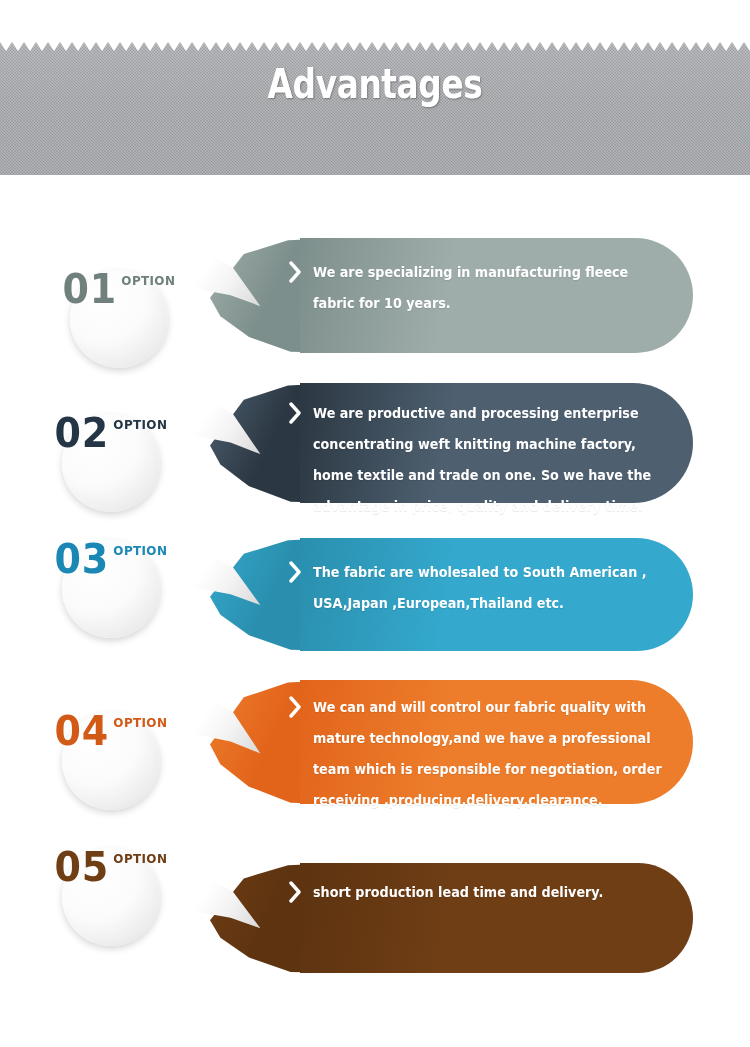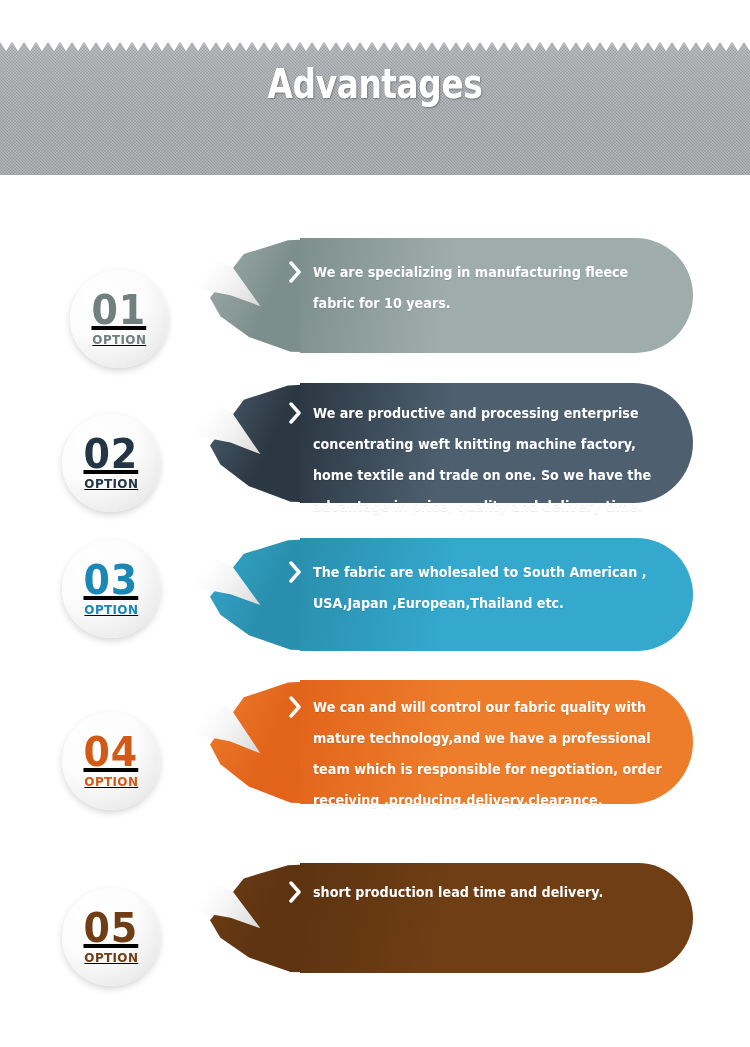--- a/index.html
+++ b/index.html
@@ -100,23 +100,22 @@
     position:absolute;
     background:linear-gradient(125deg,#ffffff 0%, #ffffff 42%, #f3f3f3 62%, #dcdcdc 84%, #cfcfcf 100%);
   }
 
   .badge {
     position:absolute;
     width:98px; height:98px; border-radius:50%;
     background:
       radial-gradient(circle at 34% 28%, #ffffff 0%, #fbfbfb 46%, #ededed 74%, #dededd 100%);
     box-shadow:0 3px 7px rgba(0,0,0,.16), 0 0 0 0 rgba(0,0,0,0);
-    display:flex; flex-direction:column; align-items:center; justify-content:center;
+    display:flex; flex-direction:row; align-items:flex-start; justify-content:center;
     z-index:6;
-    text-decoration:underline;
   }
   .badge-num {
     font-family:"DejaVu Sans", sans-serif;
     font-weight:bold; font-size:40px; line-height:.95;
     letter-spacing:1px;
     transform:scaleX(0.95);
   }
   .badge-opt {
     font-family:"DejaVu Sans", sans-serif;
     font-weight:bold; font-size:13px; letter-spacing:.4px;
@@ -221,21 +220,21 @@
       </div>
       <div class="card-text" style="left: 313px; top: 692px; width: 420px;">We can and will control our fabric quality with
 mature technology,and we have a professional
 team which is responsible for negotiation, order
 receiving ,producing,delivery,clearance.</div>
       <div class="banner" style="top: 863px; height: 110px;">
         <div class="banner-tail" style="background: linear-gradient(115deg, rgb(111, 62, 21) 0%, rgb(93, 51, 16) 48%, rgb(93, 51, 16) 100%);"></div>
         <div class="banner-body" style="background: linear-gradient(100deg, rgb(93, 51, 16) 0%, rgb(111, 62, 21) 38%, rgb(111, 62, 21) 100%);"></div>
       </div>
       <div class="curl" style="left: 150px; top: 865px; width: 115px; height: 88px; clip-path: polygon(0% 18%, 34% 4%, 72% 30%, 96% 72%, 70% 60%, 36% 52%, 6% 54%); z-index: 4; position: absolute;"></div>
-      <div class="badge" style="left: 62px; top: 888px;">
+      <div class="badge" style="left: 62px; top: 848px;">
         <div class="badge-num" style="color: rgb(111, 62, 21);">05</div>
         <div class="badge-opt" style="color: rgb(111, 62, 21);">OPTION</div>
       </div>
       <div class="chev" style="left: 289px; top: 881px;">
         <svg width="13" height="22" viewBox="0 0 13 22">
           <path d="M2 2 L10 11 L2 20" fill="none" stroke="#ffffff" stroke-width="3.4" stroke-linecap="round" stroke-linejoin="round"></path>
         </svg>
       </div>
       <div class="card-text" style="left: 313px; top: 877px; width: 420px;">short production lead time and delivery.</div>
     </div>

